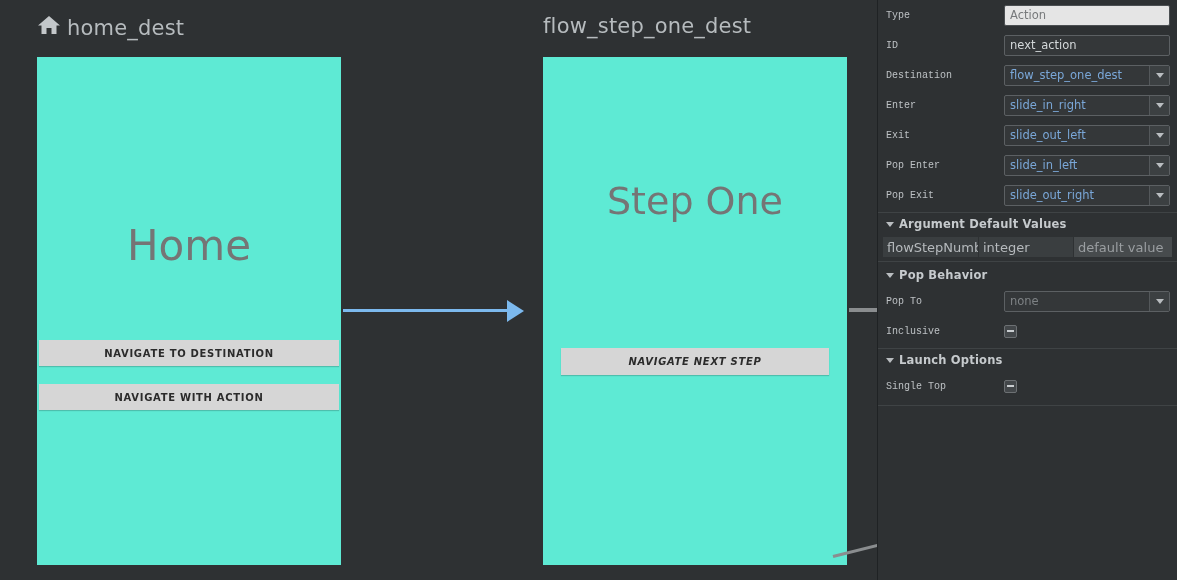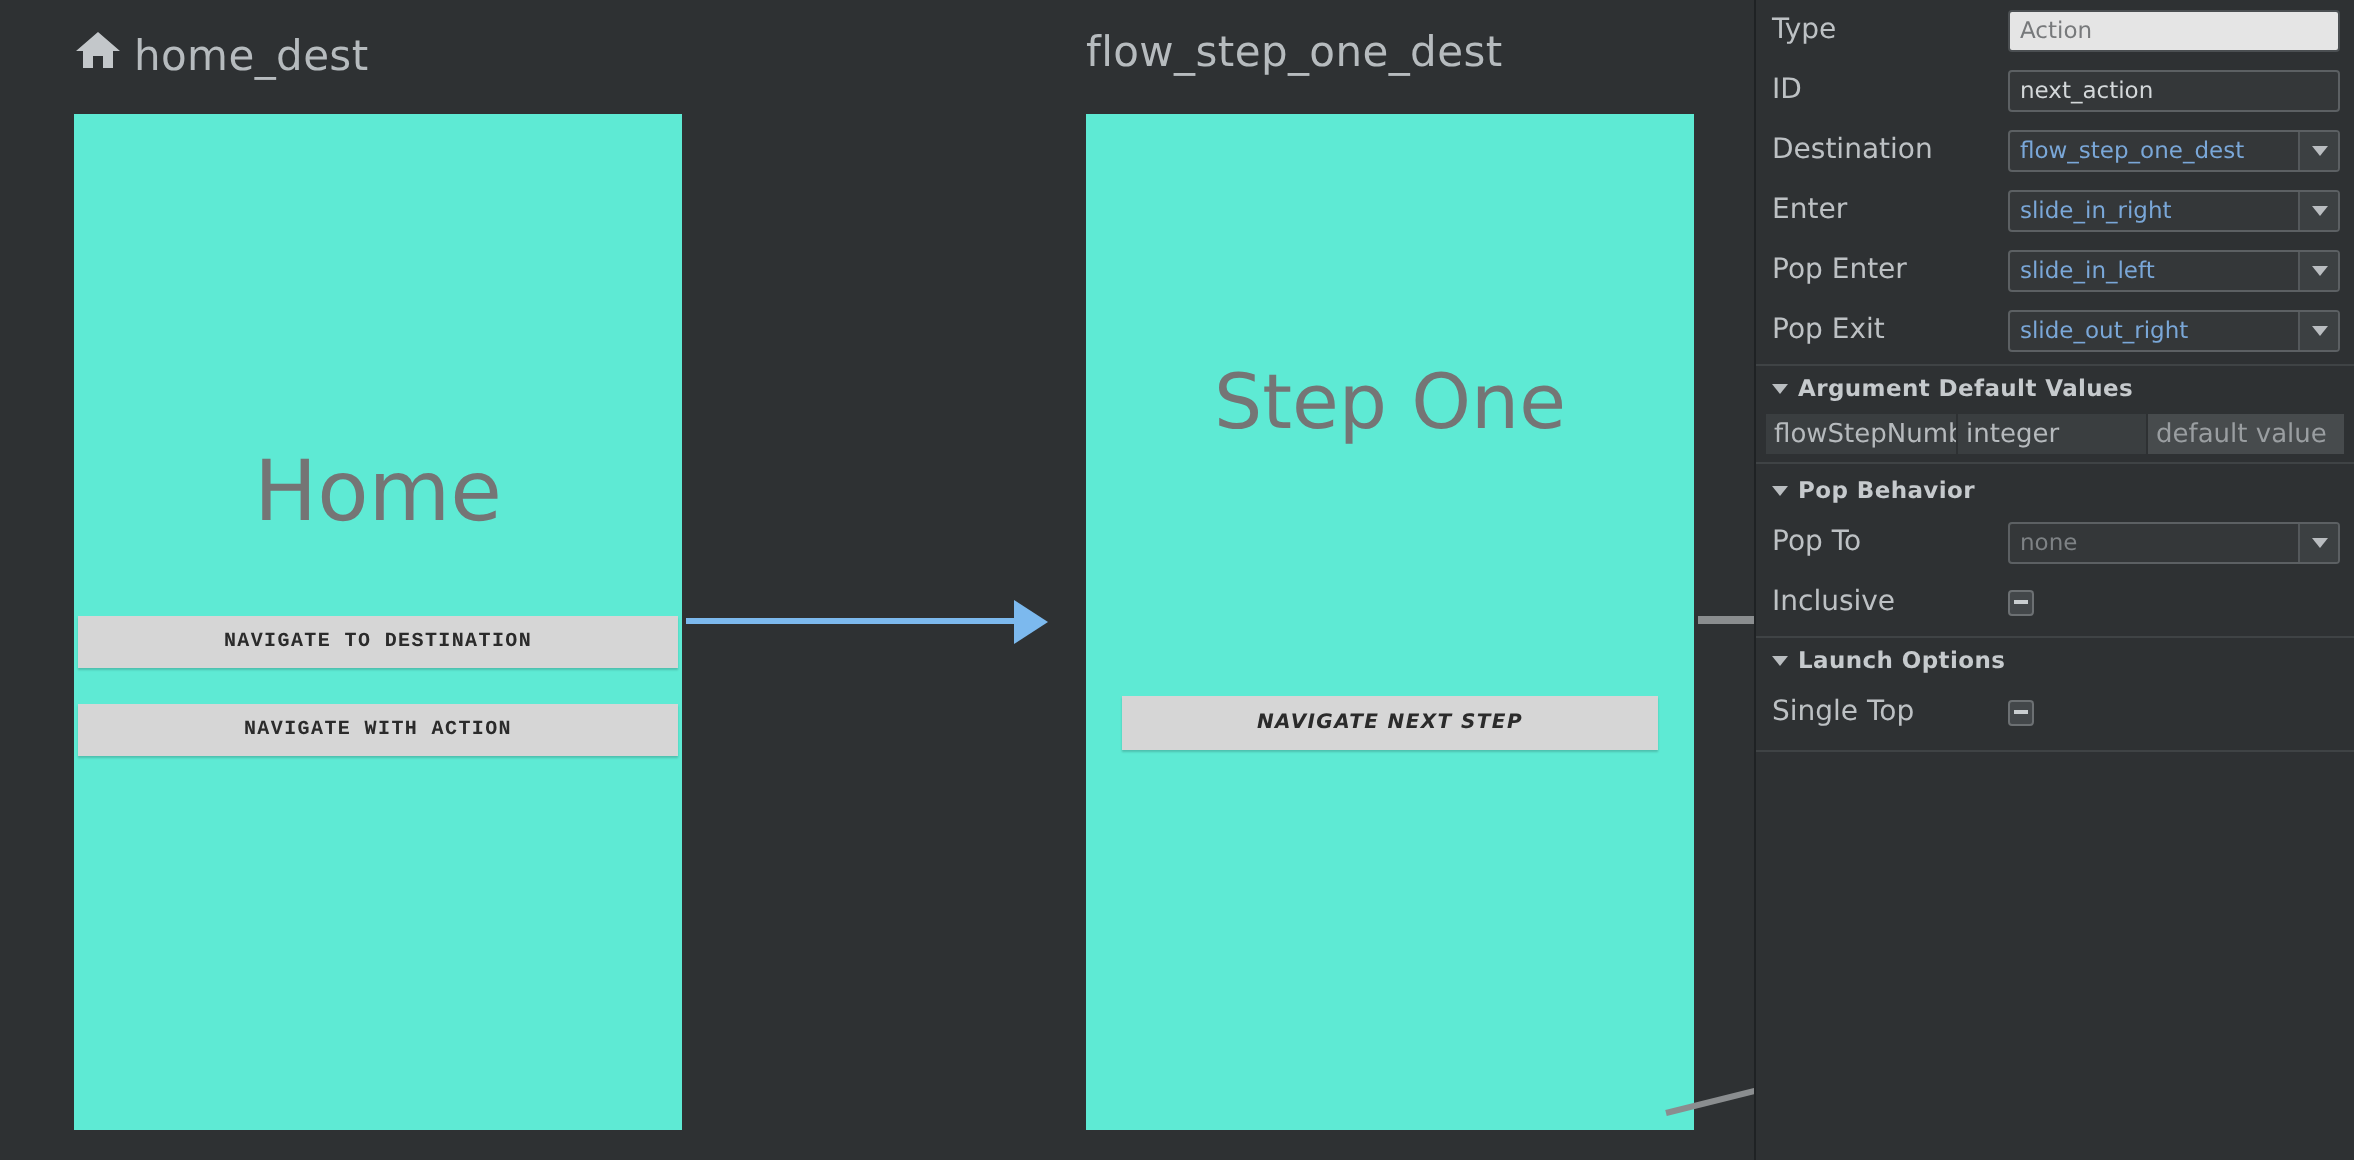--- a/index.html
+++ b/index.html
@@ -61,21 +61,21 @@
     align-items: center;
     justify-content: center;
     box-shadow: 0 1px 1px rgba(0,0,0,0.18);
   }
 
   
   #home-card .phone-title {
     font-size: 42px;
     margin-top: 168px;
   }
-  #home-card .btn-wrap { margin-top: 24px; padding: 17px 2px; font-family: Liberation Mono, monospace; }
+  #home-card .btn-wrap { margin-top: 56px; padding: 17px 2px; }
   #home-card .mat-btn { height: 26px; }
   #home-card .mat-btn + .mat-btn { margin-top: 18px; }
 
   
   #step-card .phone-title {
     font-size: 38px;
     margin-top: 125px;
   }
   #step-card .btn-wrap {
     margin-top: 128px;
@@ -126,21 +126,22 @@
     display: flex;
     align-items: center;
     height: 30px;
     padding: 0 7px 0 8px;
     box-sizing: border-box;
   }
   .plabel {
     width: 118px;
     flex: 0 0 118px;
     color: #bdc1c4;
-    font-size: 14px;
+    font-size: 10px;
+    font-family: Liberation Mono, monospace;
   }
   .pfield {
     flex: 1;
     height: 21px;
     box-sizing: border-box;
     border: 1px solid #5c6063;
     border-radius: 2px;
     background: #343739;
     display: flex;
     align-items: center;
@@ -315,20 +316,29 @@
   <div class="prow">
     <div class="plabel">Enter</div>
     <div class="pfield combo">
       <span>slide_in_right</span>
       <span class="combo-btn">
           <i class="caret"></i>
         </span>
     </div>
   </div>
   <div class="prow">
+    <div class="plabel">Exit</div>
+    <div class="pfield combo">
+      <span>slide_out_left</span>
+      <span class="combo-btn">
+          <i class="caret"></i>
+        </span>
+    </div>
+  </div>
+  <div class="prow">
     <div class="plabel">Pop Enter</div>
     <div class="pfield combo">
       <span>slide_in_left</span>
       <span class="combo-btn">
           <i class="caret"></i>
         </span>
     </div>
   </div>
   <div class="prow">
     <div class="plabel">Pop Exit</div>

